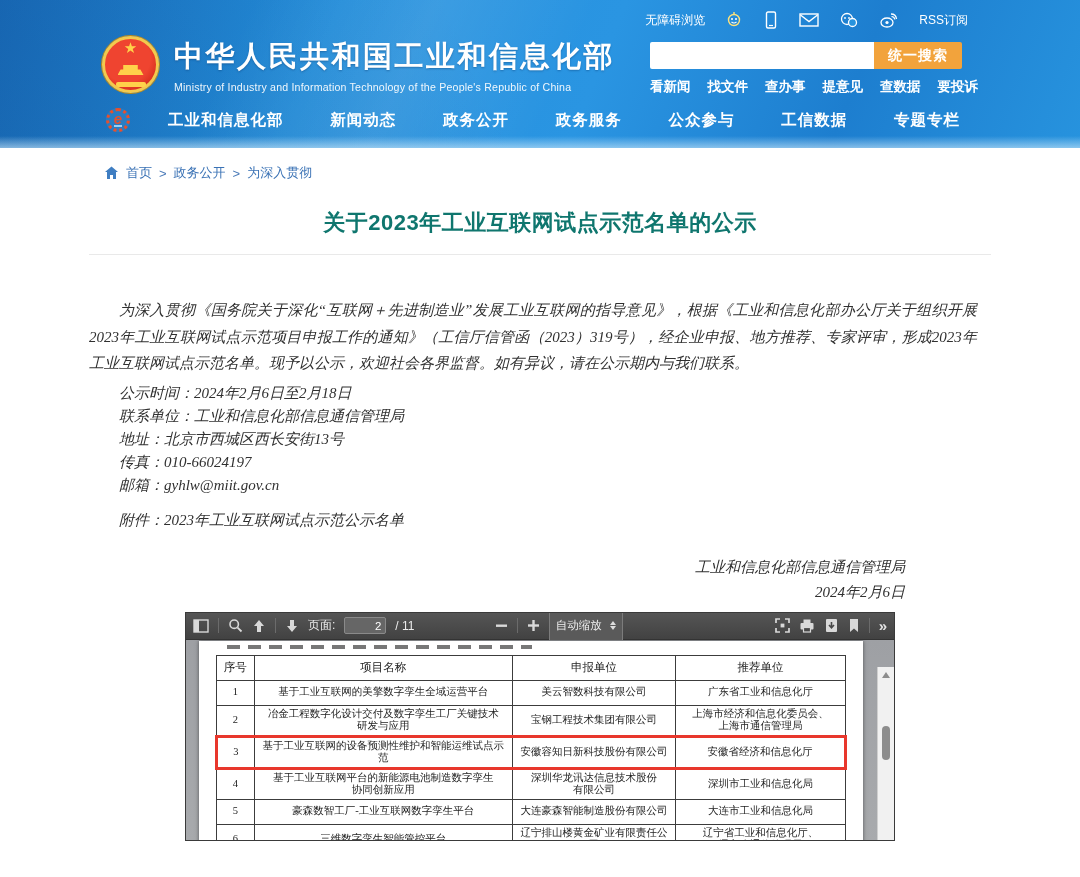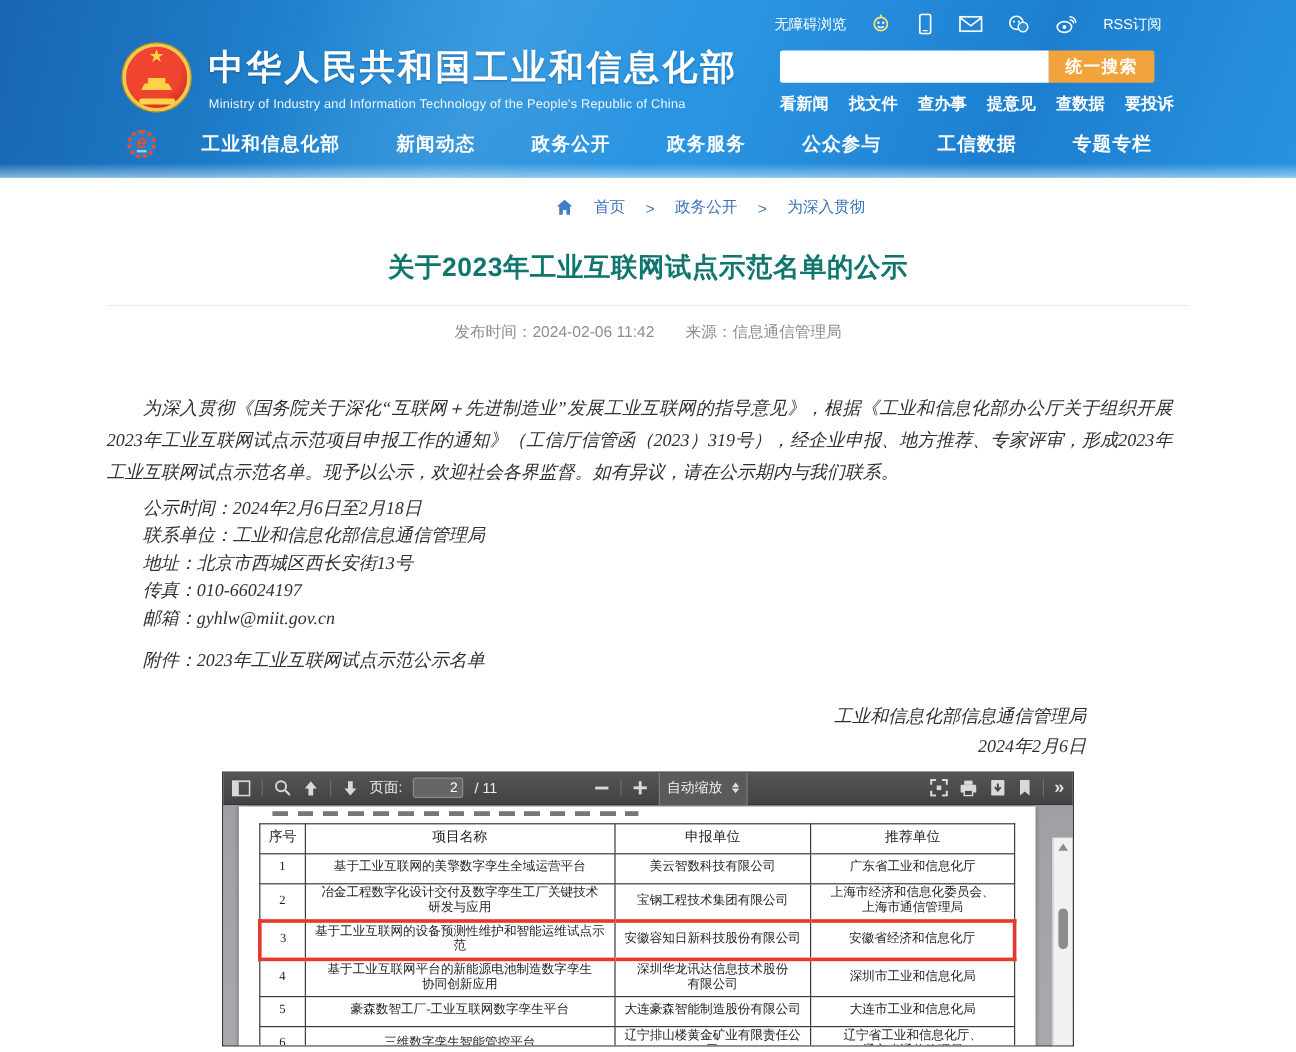--- a/index.html
+++ b/index.html
@@ -49,22 +49,22 @@
   .main-nav { position:absolute; left:0; right:0; top:101px; height:38px; display:flex;
     align-items:center; padding:0 120px 0 106px; z-index:3; }
   .nav-logo { width:24px; height:24px; margin-right:38px; border-radius:50%;
     border:3px dotted #e8502c; display:flex; align-items:center; justify-content:center;
     color:#e8502c; font-weight:bold; font-size:15px; font-style:italic; background:rgba(255,255,255,.06); }
   .nav-logo i { border-bottom:2px solid #9ad0f5; font-style:italic; line-height:12px; }
   .nav-items { flex:1; display:flex; justify-content:space-between; color:#fff;
     font-size:15.5px; font-weight:bold; letter-spacing:1px; }
 
   
-  .breadcrumb { margin:16px 0 0 104px; display:flex; align-items:center; gap:17px;
-    color:#3a72b5; font-size:13px;justify-content:center; }
+  .breadcrumb { margin:16px 0 0 104px; display:flex; align-items:center; gap:7px;
+    color:#3a72b5; font-size:13px; }
   .breadcrumb .sep { color:#4a7ab8; }
 
   
   .article { width:902px; margin:26px auto 0; color:#333; }
   .article-title { text-align:center; font-size:22px; font-weight:bold; color:#0f766e; letter-spacing:.5px; }
   .article-divider { border-bottom:1px solid #e9e9e9; margin-top:16px; }
   .article-meta { display:flex; justify-content:center; gap:26px; margin-top:13px;
     color:#8d8d8d; font-size:13px; }
   .doc { font-family:"Liberation Serif","DejaVu Serif",serif; font-size:15px; color:#303030; margin-top:42px;font-style:italic; }
   .doc-paragraph { text-indent:2em; line-height:26.5px; text-align:justify; padding-right:14px; }
@@ -213,24 +213,20 @@
     <span class="interact">首页</span>
     <span class="sep">&gt;</span>
     <span class="interact">政务公开</span>
     <span class="sep">&gt;</span>
     <span>为深入贯彻</span>
   </div>
 
   <main class="article">
     <h1 class="article-title">关于2023年工业互联网试点示范名单的公示</h1>
     <div class="article-divider"></div>
-    <div class="article-meta">
-      <span>发布时间：2024-02-06 11:42</span>
-      <span>来源：信息通信管理局</span>
-    </div>
     <div class="doc">
       <p class="doc-paragraph">为深入贯彻《国务院关于深化“互联网＋先进制造业”发展工业互联网的指导意见》，根据《工业和信息化部办公厅关于组织开展2023年工业互联网试点示范项目申报工作的通知》（工信厅信管函（2023）319号），经企业申报、地方推荐、专家评审，形成2023年工业互联网试点示范名单。现予以公示，欢迎社会各界监督。如有异议，请在公示期内与我们联系。</p>
       <div class="doc-contacts">
 
       <div>公示时间：2024年2月6日至2月18日</div>
           <div>联系单位：工业和信息化部信息通信管理局</div>
           <div>地址：北京市西城区西长安街13号</div>
           <div>传真：010-66024197</div>
           <div>邮箱：gyhlw@miit.gov.cn</div>
         </div>

